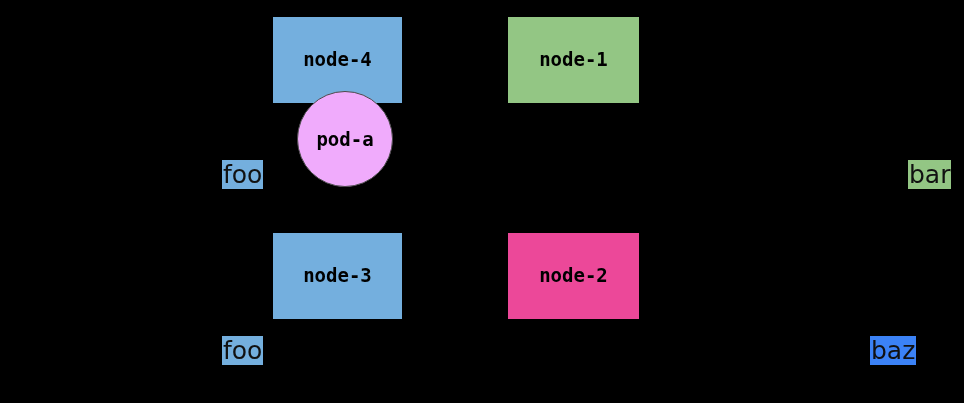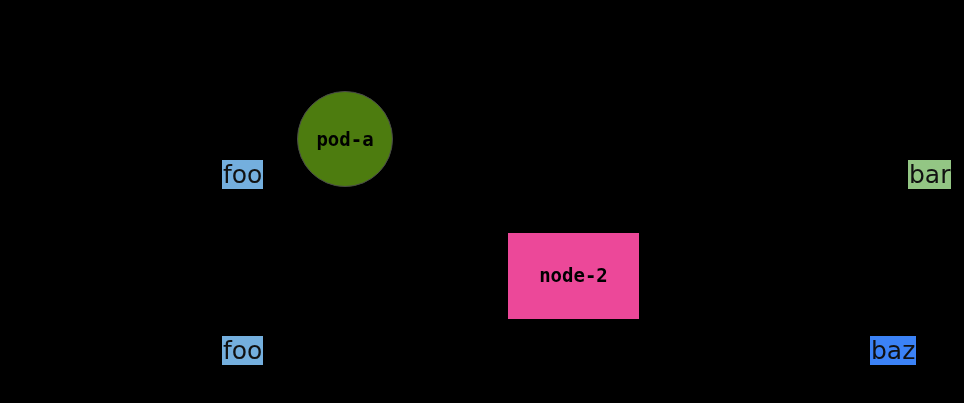--- a/index.html
+++ b/index.html
@@ -58,28 +58,37 @@
   }
   .tag-label .hl {
     padding: 0px 1px;
   }
 </style>
 </head>
 <body>
 
 <div id="canvas" style="width: 964px; height: 403px; background: rgb(0, 0, 0);">
 
+  <div class="node-box" style="left: 273px; top: 17px; width: 129px; height: 86px; background: rgb(116, 175, 222);">
+    <span class="node-label">node-4</span>
+  </div>
 
+  <div class="node-box" style="left: 508px; top: 17px; width: 131px; height: 86px; background: rgb(147, 198, 132);">
+    <span class="node-label">node-1</span>
+  </div>
 
+  <div class="node-box" style="left: 273px; top: 233px; width: 129px; height: 86px; background: rgb(116, 175, 222);">
+    <span class="node-label">node-3</span>
+  </div>
 
   <div class="node-box" style="left: 508px; top: 233px; width: 131px; height: 86px; background: #ec4899;">
     <span class="node-label">node-2</span>
   </div>
 
-  <div class="pod-circle" style="left: 297px; top: 91px; width: 96px; height: 96px; background: #4d7c0f;">
+  <div class="pod-circle" style="left: 297px; top: 91px; width: 96px; height: 96px; background: #f0abfc;">
     <span>pod-a</span>
   </div>
 
 
   <div class="tag-label" style="left: 222px; top: 160px;">
     <span class="hl" style="background: rgb(116, 175, 222);">foo</span>
   </div>
 
   <div class="tag-label" style="left: 908px; top: 160px;">
     <span class="hl" style="background: rgb(147, 198, 132);">bar</span>

